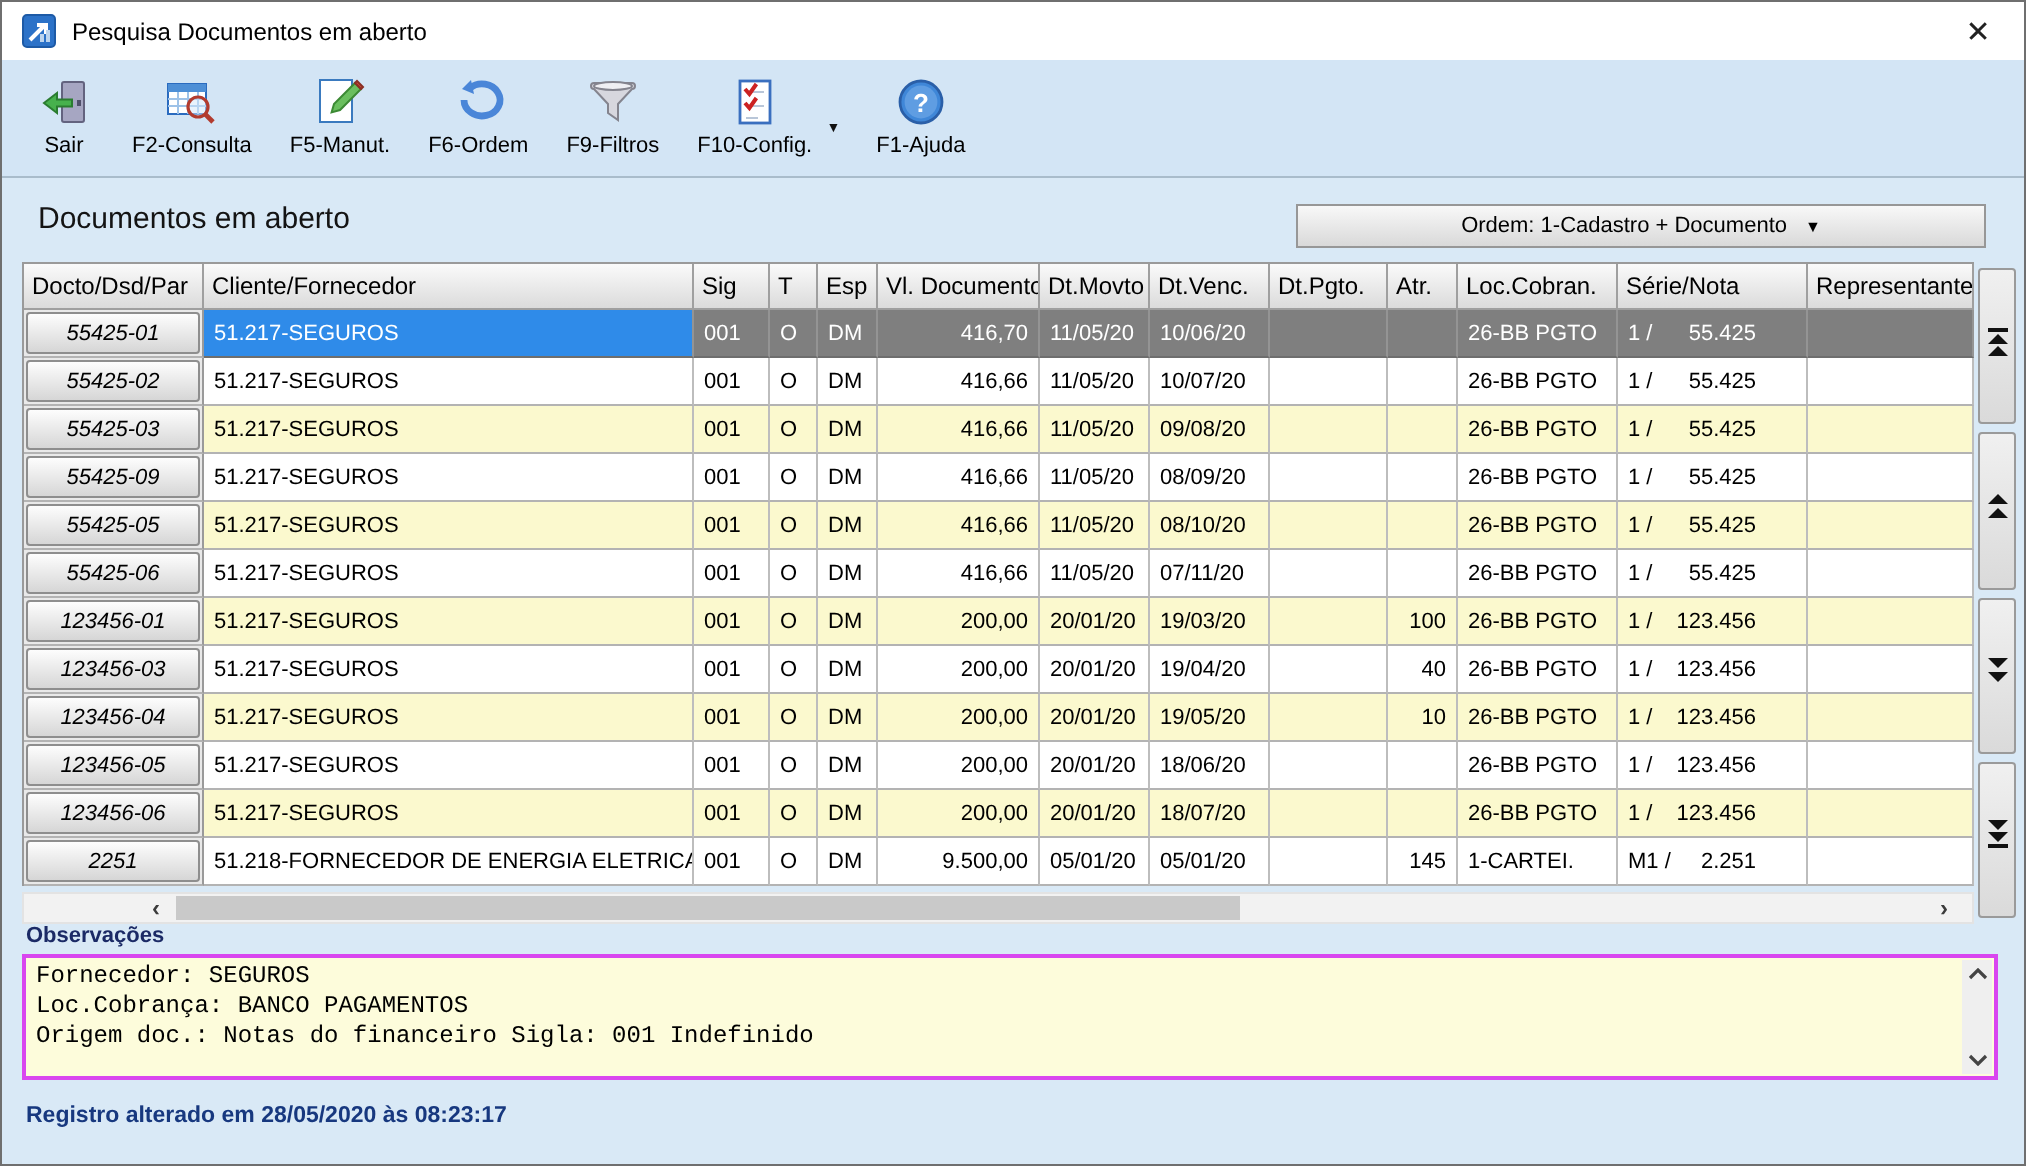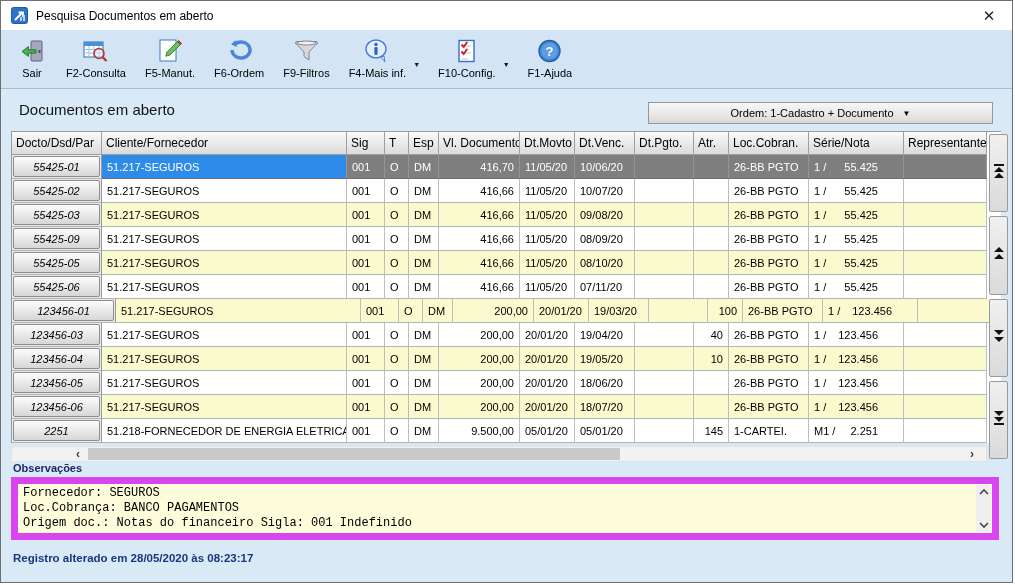--- a/index.html
+++ b/index.html
@@ -62,21 +62,21 @@
   .hscroll{position:absolute;left:10px;top:445px;width:976px;height:16px;
     background:#f2f2f2;border:1px solid #e3e3e3;}
   .hs-left{position:absolute;left:58px;top:0;width:16px;height:14px;display:flex;
     align-items:center;justify-content:center;font-size:12px;font-weight:bold;color:#3c3c3c;}
   .hs-thumb{position:absolute;left:76px;top:1px;width:532px;height:12px;background:#c9c9c9;}
   .hs-right{position:absolute;right:6px;top:0;width:16px;height:14px;display:flex;
     align-items:center;justify-content:center;font-size:12px;font-weight:bold;color:#3c3c3c;}
   
   .obs-label{position:absolute;left:12px;top:461px;font-size:11px;font-weight:bold;color:#1b2a66;}
   .obsbox{position:absolute;left:10px;top:476px;width:988px;height:63px;background:#fdfcdb;
-    border:7px solid #d946ef;font-family:"Liberation Mono", monospace;font-size:12px;
+    border:2px solid #d946ef;font-family:"Liberation Mono", monospace;font-size:12px;
     line-height:15px;padding:2px 20px 2px 5px;overflow:hidden;}
   .obsscroll{position:absolute;top:1px;right:1px;bottom:1px;width:15px;background:#efefef;
     display:flex;flex-direction:column;justify-content:space-between;align-items:center;
     padding:4px 0;}
   
   .statusline{position:absolute;left:12px;top:551px;font-size:11.5px;font-weight:bold;color:#17387f;}
 </style>
 </head>
 <body>
 
@@ -140,32 +140,20 @@
         <span class="tlabel">F6-Ordem</span>
       </div>
       <div class="titem">
         <span class="ticon">
           <svg width="27" height="26" viewBox="0 0 27 26">
             <path d="M4 3.5 h19 a1.5 1.5 0 0 1 0 3 l-7 7.5 v8 l-5 -3.5 v-4.5 l-7 -7.5 a1.5 1.5 0 0 1 0 -3 z" fill="#d7d7de" stroke="#84848e"></path>
             <ellipse cx="13.5" cy="5" rx="9.5" ry="2" fill="#efeff3" stroke="#84848e"></ellipse>
           </svg>
         </span>
         <span class="tlabel">F9-Filtros</span>
-      </div>
-      <div class="titem has-caret">
-        <span class="ticon">
-          <svg width="28" height="26" viewBox="0 0 28 26">
-            <ellipse cx="13" cy="11" rx="10" ry="9" fill="#e3eefb" stroke="#4a7fd0" stroke-width="1.4"></ellipse>
-            <path d="M18 19 l4 5 -1 -6 z" fill="#e3eefb" stroke="#4a7fd0"></path>
-            <circle cx="13" cy="6.5" r="1.7" fill="#2f66c0"></circle>
-            <rect x="11.4" y="9" width="3.2" height="8" rx="1.2" fill="#2f66c0"></rect>
-          </svg>
-        </span>
-        <span class="tlabel">F4-Mais inf.</span>
-        <span class="tcaret">▼</span>
       </div>
       <div class="titem has-caret">
         <span class="ticon">
           <svg width="27" height="26" viewBox="0 0 27 26">
             <rect x="6" y="2.5" width="15" height="21" fill="#fff" stroke="#3a6fbf" stroke-width="1.4"></rect>
             <path d="M9 8 h9 M9 15 h9 M9 21 h6" stroke="#b9c6d8" stroke-width="1"></path>
             <path d="M8.5 6.5 l2.2 2.5 3.5 -5" stroke="#cc2222" stroke-width="2" fill="none"></path>
             <path d="M8.5 13.5 l2.2 2.5 3.5 -5" stroke="#cc2222" stroke-width="2" fill="none"></path>
           </svg>
         </span>
@@ -320,21 +308,21 @@
         <div class="dcell c-dt_pgto" style="width: 59px;"></div>
         <div class="dcell c-atr a-r" style="width: 35px;"></div>
         <div class="dcell c-loc" style="width: 80px;">26-BB PGTO</div>
         <div class="dcell c-serie" style="width: 95px;">
           <span>1 /</span>
           <span class="serie-num">55.425</span>
         </div>
         <div class="dcell c-repr" style="width: 83px;"></div>
       </div>
       <div class="grow r-yellow">
-        <div class="rhcell" style="width: 104px;">
+        <div class="rhcell" style="width: 90px;">
           <div class="rowbtn">123456-01</div>
         </div>
         <div class="dcell c-cliente" style="width: 245px;">51.217-SEGUROS</div>
         <div class="dcell c-sig" style="width: 38px;">001</div>
         <div class="dcell c-t" style="width: 24px;">O</div>
         <div class="dcell c-esp" style="width: 30px;">DM</div>
         <div class="dcell c-vl a-r" style="width: 81px;">200,00</div>
         <div class="dcell c-dt_movto" style="width: 55px;">20/01/20</div>
         <div class="dcell c-dt_venc" style="width: 60px;">19/03/20</div>
         <div class="dcell c-dt_pgto" style="width: 59px;"></div>

